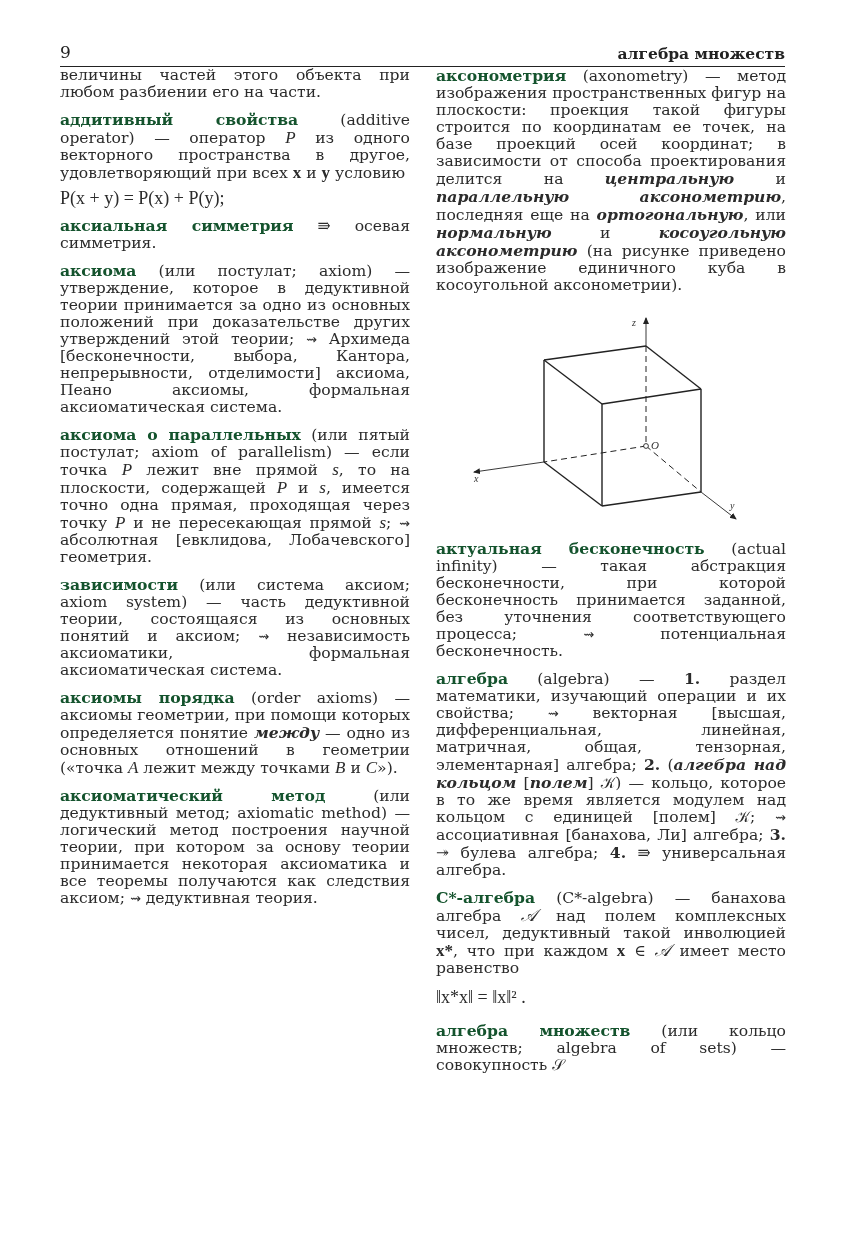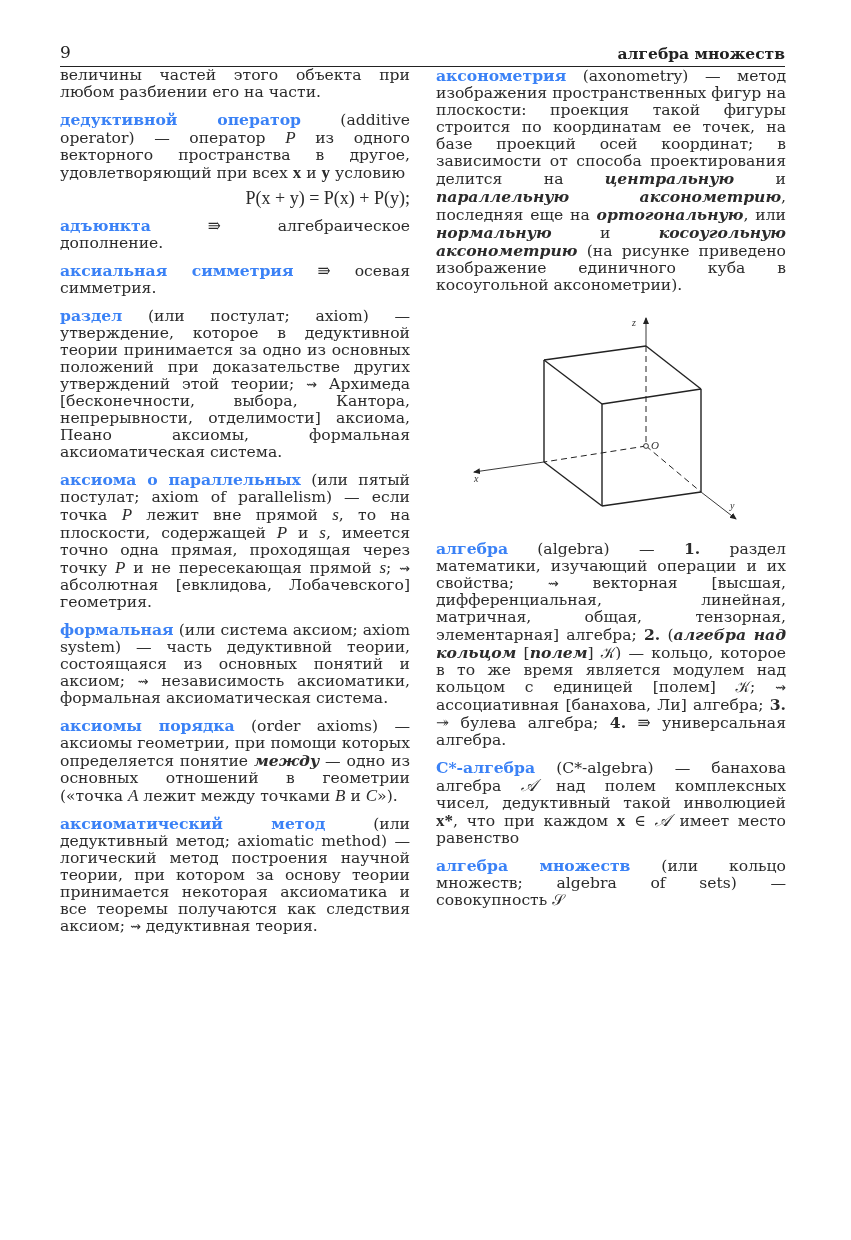--- a/index.html
+++ b/index.html
@@ -15,66 +15,63 @@
   .page-num { position: absolute; left: 0; top: 2px; font-size: 17px; color:#222; }
   .running-head { position: absolute; right: 0; top: 4px; font-size: 15.5px; font-weight: bold; color:#222; }
   .col {
     position: absolute; top: 67px; width: 350px;
     font-size: 15.6px; line-height: 17px; text-align: justify;
     hyphens: manual;
   }
   .col.left { left: 60px; }
   .col.right { left: 436px; }
   .entry { margin: 0 0 10px 0; }
-  .term { font-weight: bold; color: #3b82f6; }
+  .term { font-weight: bold; color: #14532d; }
   .it { font-style: italic; font-weight: bold; }
   .math { font-family: "Liberation Serif", "DejaVu Serif", serif; font-style: italic; font-size: 17px; }
   .bold-math { font-weight: bold; font-style: normal; }
-  .formula { text-align: right; margin: 8px 0 8px 0; font-family: "Liberation Serif", "DejaVu Serif", serif; font-size: 18px; }
+  .formula { text-align: left; margin: 8px 0 8px 0; font-family: "Liberation Serif", "DejaVu Serif", serif; font-size: 18px; }
   .sym { font-family: "DejaVu Sans", sans-serif; font-size: 13px; }
   .figure { margin: 10px 0 16px 0; height: 220px; position: relative; }
   .figure svg { position: absolute; left: 0; top: 0; }
 </style>
 </head>
 <body>
 
 <div class="header">
   <span class="page-num">9</span>
   <span class="running-head">алгебра множеств</span>
 </div>
 
 <div class="col left">
 
   <p class="entry">
     <span>величины частей этого объекта при любом разбиении его на части.</span>
   </p>
 
   <div class="entry">
-    <span class="term">дедуктивной оператор</span><span> (additive operator) — оператор </span><span class="math">P</span><span> из одного векторного пространства в другое, удовлетворяющий при всех </span><span class="math bold-math">x</span><span> и </span><span class="math bold-math">y</span><span> условию</span>
+    <span class="term">аддитивный свойства</span><span> (additive operator) — оператор </span><span class="math">P</span><span> из одного векторного пространства в другое, удовлетворяющий при всех </span><span class="math bold-math">x</span><span> и </span><span class="math bold-math">y</span><span> условию</span>
     <div class="formula">P(x + y) = P(x) + P(y);</div>
   </div>
 
-  <p class="entry">
-    <span class="term">адъюнкта</span><span> ⇛ </span><span>алгебраическое дополнение.</span>
-  </p>
 
   <p class="entry">
     <span class="term">аксиальная симметрия</span><span> ⇛ </span><span>осевая симметрия.</span>
   </p>
 
   <p class="entry">
-    <span class="term">раздел</span><span> (или постулат; axiom) — утверждение, которое в дедуктивной теории принимается за одно из основных положений при доказательстве других утверждений этой теории; </span><span class="sym">⇝</span><span> Архимеда [бесконечности, выбора, Кантора, непрерывности, отделимости] аксиома, Пеано аксиомы, формальная аксиоматическая система.</span>
+    <span class="term">аксиома</span><span> (или постулат; axiom) — утверждение, которое в дедуктивной теории принимается за одно из основных положений при доказательстве других утверждений этой теории; </span><span class="sym">⇝</span><span> Архимеда [бесконечности, выбора, Кантора, непрерывности, отделимости] аксиома, Пеано аксиомы, формальная аксиоматическая система.</span>
   </p>
 
   <p class="entry">
     <span class="term">аксиома о параллельных</span><span> (или пятый постулат; axiom of parallelism) — если точка </span><span class="math">P</span><span> лежит вне прямой </span><span class="math">s</span><span>, то на плоскости, содержащей </span><span class="math">P</span><span> и </span><span class="math">s</span><span>, имеется точно одна прямая, проходящая через точку </span><span class="math">P</span><span> и не пересекающая прямой </span><span class="math">s</span><span>; </span><span class="sym">⇝</span><span> абсолютная [евклидова, Лобачевского] геометрия.</span>
   </p>
 
   <p class="entry">
-    <span class="term">формальная</span><span> (или система аксиом; axiom system) — часть дедуктивной теории, состоящаяся из основных понятий и аксиом; </span><span class="sym">⇝</span><span> независимость аксиоматики, формальная аксиоматическая система.</span>
+    <span class="term">зависимости</span><span> (или система аксиом; axiom system) — часть дедуктивной теории, состоящаяся из основных понятий и аксиом; </span><span class="sym">⇝</span><span> независимость аксиоматики, формальная аксиоматическая система.</span>
   </p>
 
   <p class="entry">
     <span class="term">аксиомы порядка</span><span> (order axioms) — аксиомы геометрии, при помощи которых определяется понятие </span><span class="it">между</span><span> — одно из основных отношений в геометрии («точка </span><span class="math">A</span><span> лежит между точками </span><span class="math">B</span><span> и </span><span class="math">C</span><span>»).</span>
   </p>
 
   <p class="entry">
     <span class="term">аксиоматический метод</span><span> (или дедуктивный метод; axiomatic method) — логический метод построения научной теории, при котором за основу теории принимается некоторая аксиоматика и все теоремы получаются как следствия аксиом; </span><span class="sym">⇝</span><span> дедуктивная теория.</span>
   </p>
 </div>
@@ -117,25 +114,29 @@
         <line x1="265" y1="188" x2="300" y2="215" marker-end="url(#arr)"></line>
       </g>
       <circle cx="210" cy="142" r="2.4" fill="#fff" stroke="#222" stroke-width="0.9"></circle>
       <text x="196" y="22" font-size="10" font-style="italic" fill="#333" font-family="Liberation Serif, serif">z</text>
       <text x="38" y="178" font-size="10" font-style="italic" fill="#333" font-family="Liberation Serif, serif">x</text>
       <text x="294" y="205" font-size="10" font-style="italic" fill="#333" font-family="Liberation Serif, serif">y</text>
       <text x="215" y="145" font-size="11" font-style="italic" fill="#333" font-family="Liberation Serif, serif">O</text>
     </svg>
   </div>
 
+  <p class="entry">
+    <span class="term">актуальная бесконечность</span><span> (actual infinity) — такая абстракция бесконечности, при которой бесконечность принимается заданной, без уточнения соответствующего процесса; </span><span class="sym">⇝</span><span> потенциальная бесконечность.</span>
+  </p>
 
   <p class="entry">
     <span class="term">алгебра</span><span> (algebra) — </span><b>1.</b><span> раздел математики, изучающий операции и их свойства; </span><span class="sym">⇝</span><span> векторная [высшая, дифференциальная, линейная, матричная, общая, тензорная, элементарная] алгебра; </span><b>2.</b><span> (</span><span class="it">алгебра над кольцом</span><span> [</span><span class="it">полем</span><span>] 𝒦) — кольцо, которое в то же время является модулем над кольцом с единицей [полем] 𝒦; </span><span class="sym">⇝</span><span> ассоциативная [банахова, Ли] алгебра; </span><b>3.</b><span> ↠ </span><span>булева алгебра; </span><b>4.</b><span> ⇛ </span><span>универсальная алгебра.</span>
   </p>
 
   <div class="entry">
     <span class="term">C*-алгебра</span><span> (C*-algebra) — банахова алгебра </span><span class="math">𝒜</span><span> над полем комплексных чисел, дедуктивный такой инволюцией </span><span class="math bold-math">x*</span><span>, что при каждом </span><span class="math bold-math">x</span><span> ∈ </span><span class="math">𝒜</span><span> имеет место равенство</span>
+    <div class="formula" style="margin:12px 0 16px 0">‖x*x‖ = ‖x‖² .</div>
   </div>
 
   <p class="entry">
     <span class="term">алгебра множеств</span><span> (или кольцо множеств; algebra of sets) — совокупность 𝒮</span>
   </p>
 </div>
 
 </body></html>

